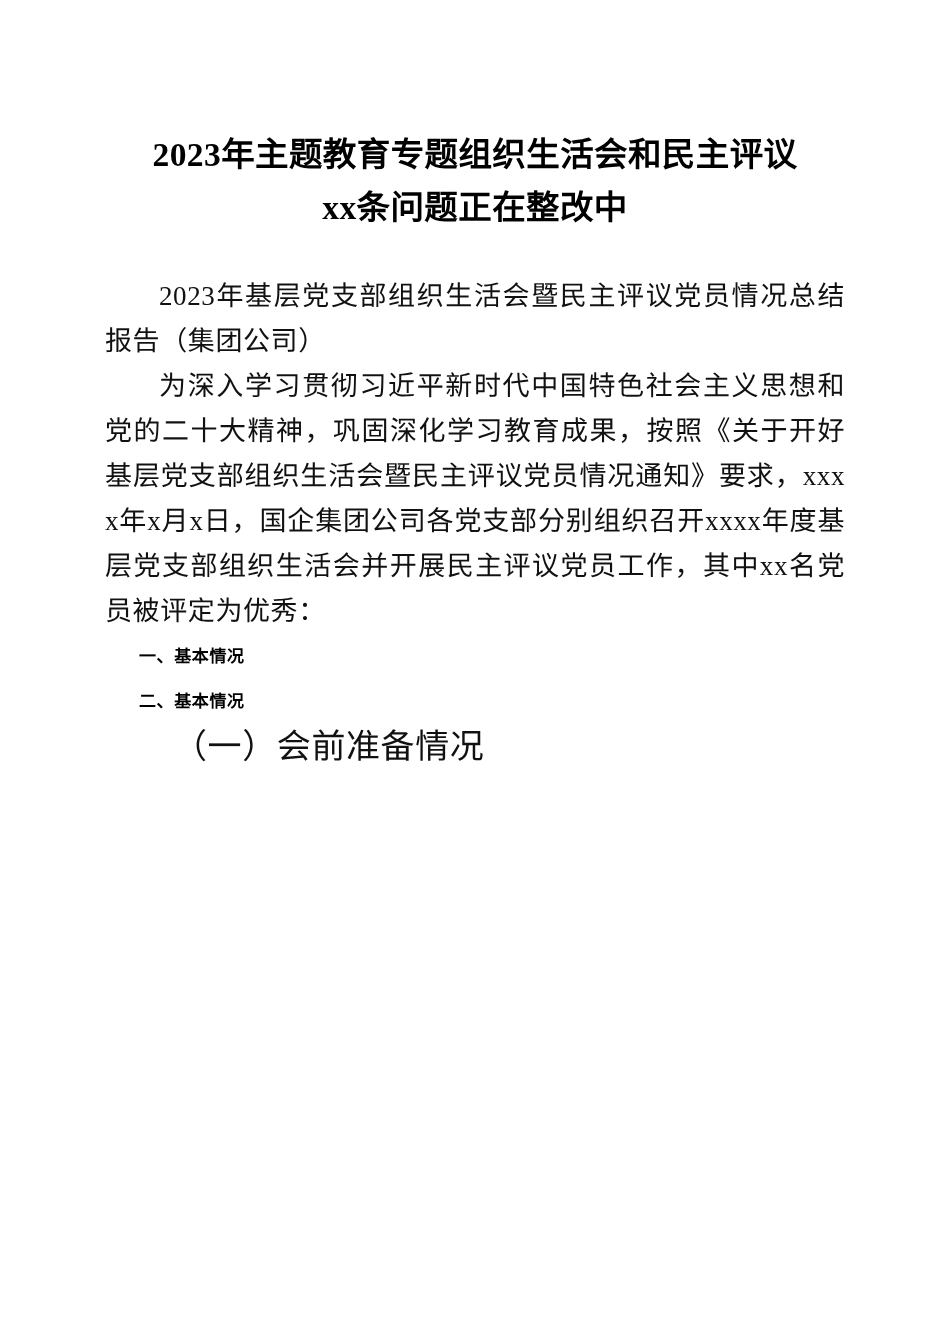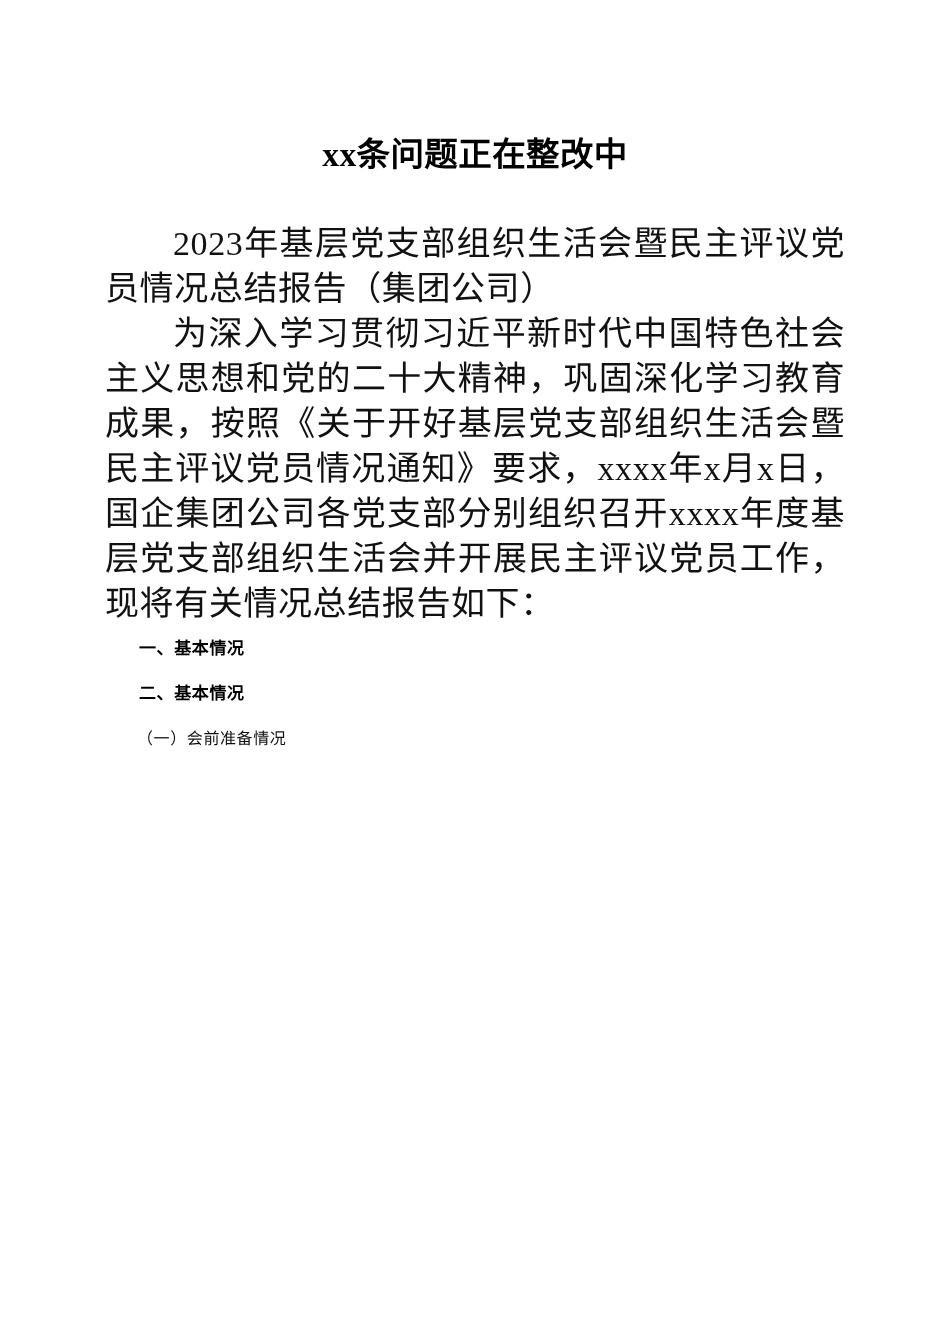--- a/index.html
+++ b/index.html
@@ -39,21 +39,21 @@
     width: 740px;
   }
   .doc-title .line {
     display: block;
     white-space: nowrap;
   }
 
   
   .para {
     font-family: "Liberation Serif", "DejaVu Serif", serif;
-    font-size: 34px;
+    font-size: 27px;
     line-height: 45px;
     color: #111111;
     text-align: justify;
     text-justify: inter-character;
     text-align-last: left;
     margin: 0;
     letter-spacing: 0.6px;
     word-break: break-all;
   }
   .para.indent2 {
@@ -68,46 +68,47 @@
     line-height: 45px;
     color: #000000;
     margin: 0;
     text-indent: 2em;
     letter-spacing: 0.6px;
   }
 
   
   .subheading {
     font-family: Liberation Sans, sans-serif;
-    font-size: 16px;
+    font-size: 34px;
     line-height: 45px;
     color: #111111;
     margin: 0;
     text-indent: 2em;
     letter-spacing: 0.6px;
   }
 
   .gap-after-title { height: 40px; }
 </style>
 </head>
 <body>
 
 <div class="page">
 
   <div class="doc-body">
 
     <h1 class="doc-title">
+      <span class="line">2023年主题教育专题组织生活会和民主评议</span>
       <span class="line">xx条问题正在整改中</span>
     </h1>
 
     <div class="gap-after-title"></div>
 
     <div id="blocks-container">
         <p class="para indent2">2023年基层党支部组织生活会暨民主评议党员情况总结报告（集团公司）</p>
-        <p class="para indent2">为深入学习贯彻习近平新时代中国特色社会主义思想和党的二十大精神，巩固深化学习教育成果，按照《关于开好基层党支部组织生活会暨民主评议党员情况通知》要求，xxxx年x月x日，国企集团公司各党支部分别组织召开xxxx年度基层党支部组织生活会并开展民主评议党员工作，现将有关情况总结报告如下：</p>
+        <p class="para indent2">为深入学习贯彻习近平新时代中国特色社会主义思想和党的二十大精神，巩固深化学习教育成果，按照《关于开好基层党支部组织生活会暨民主评议党员情况通知》要求，xxxx年x月x日，国企集团公司各党支部分别组织召开xxxx年度基层党支部组织生活会并开展民主评议党员工作，其中xx名党员被评定为优秀：</p>
         <p class="heading">一、基本情况</p>
         <p class="heading">二、基本情况</p>
         <p class="subheading">（一）会前准备情况</p>
       </div>
 
   </div>
 
 </div>
 
 </body></html>

